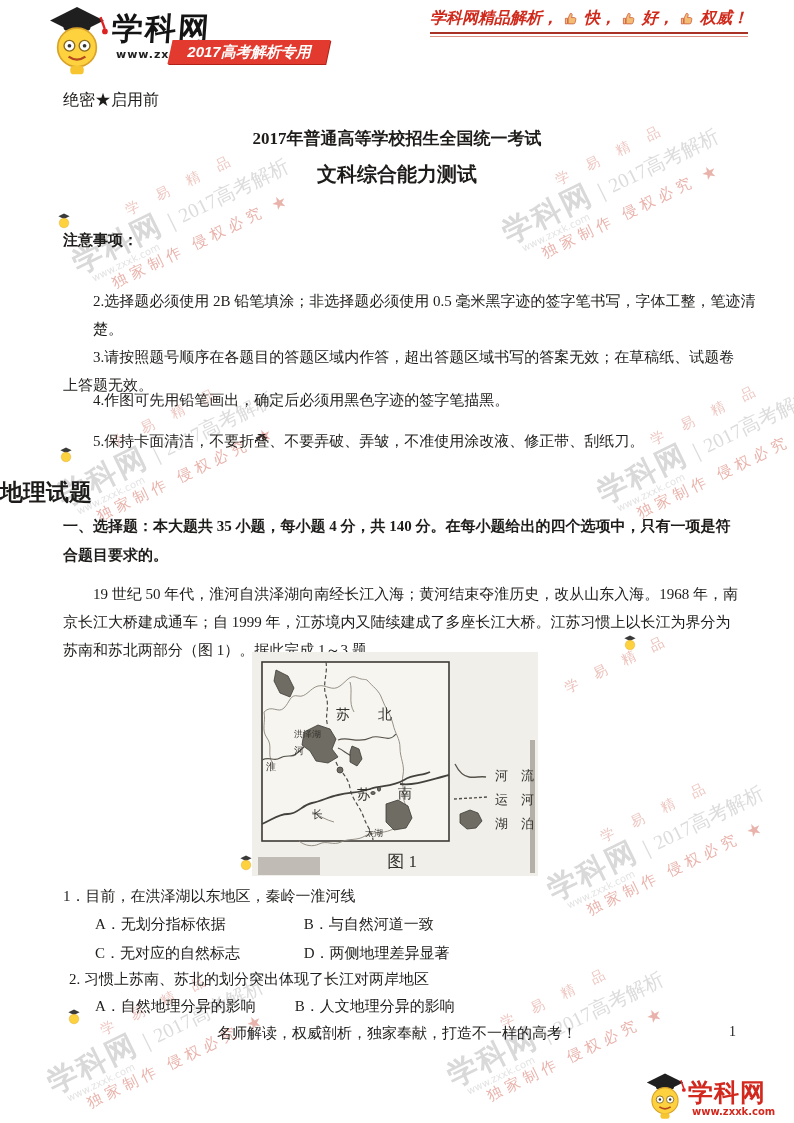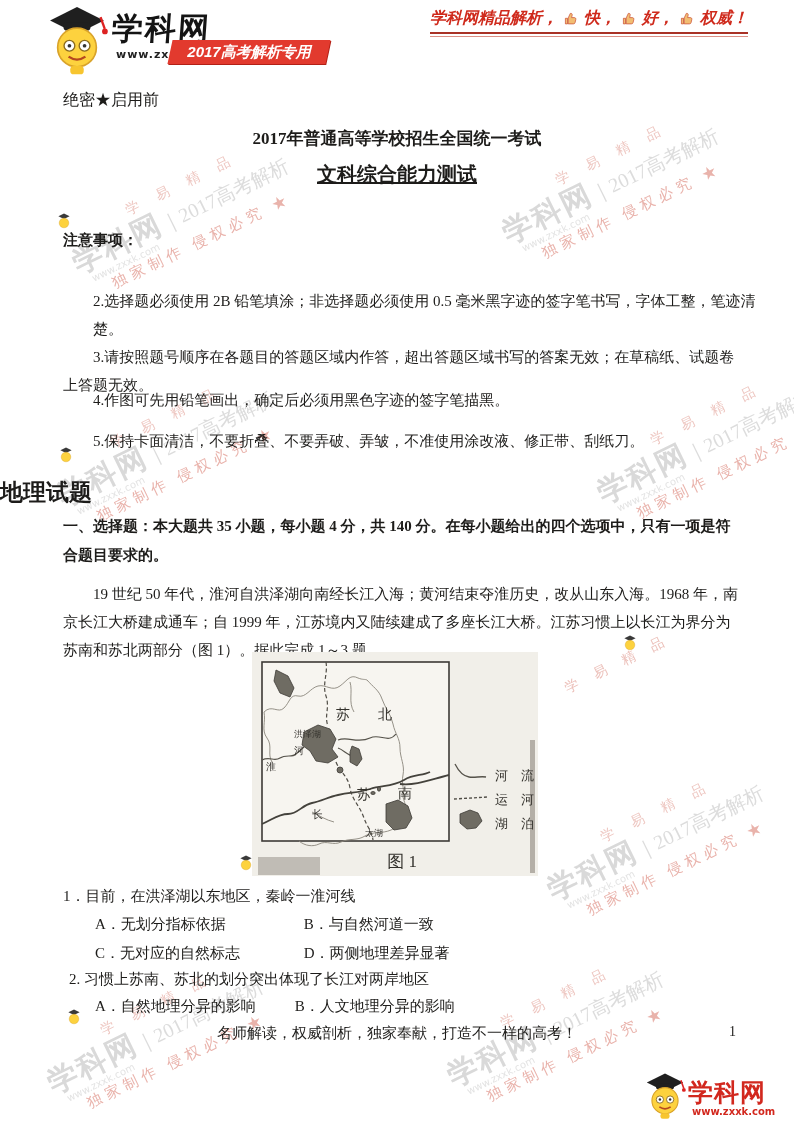--- a/index.html
+++ b/index.html
@@ -32,21 +32,21 @@
   .wm-suffix{font-size:20px;color:#d9d9d9;}
   .wm-url{font-size:10px;color:#e0e0e0;margin:-3px 0 0 10px;font-family:"DejaVu Sans",sans-serif;}
   .wm-pink{font-size:15px;color:#e7aba3;letter-spacing:5px;margin-left:26px;}
   .wm-frag{position:absolute;transform:rotate(-26deg);color:#ecc0ba;font-size:14px;
       letter-spacing:7px;z-index:1;pointer-events:none;white-space:nowrap;}
   .mascot-dot{position:absolute;z-index:1;}
   
   .doc{z-index:2;font-size:15px;}
   .t-class{left:63px;top:90px;font-weight:normal;font-size:16px;}
   .t-title{left:0;top:127px;width:794px;text-align:center;font-weight:bold;font-size:17px;}
-  .t-sub{left:0;top:161px;width:794px;text-align:center;font-weight:bold;font-size:20px;text-decoration:underline;}
+  .t-sub{left:0;top:161px;width:794px;text-align:center;font-weight:bold;font-size:20px;}
   .t-intro{left:63px;top:202px;width:676px;text-indent:27px;line-height:28px;}
   .t-nt{left:63px;top:231px;font-weight:bold;}
   .n{left:63px;width:676px;line-height:28px;}
   .n-pad{padding-left:30px;}
   .n-ind{text-indent:30px;}
   .t-sect{left:0;top:477px;width:794px;text-align:left;font-weight:bold;font-size:23px;}
   .t-instr{left:63px;top:512px;width:678px;font-weight:bold;line-height:29px;}
   .t-pass{left:63px;top:580px;width:678px;text-indent:30px;line-height:28px;}
   .q-stem{left:63px;width:676px;line-height:24px;}
   .q-opts{left:63px;width:676px;padding-left:32px;line-height:24px;box-sizing:border-box;}

